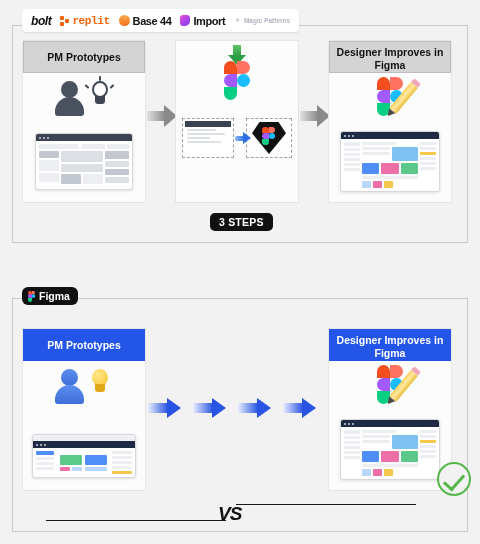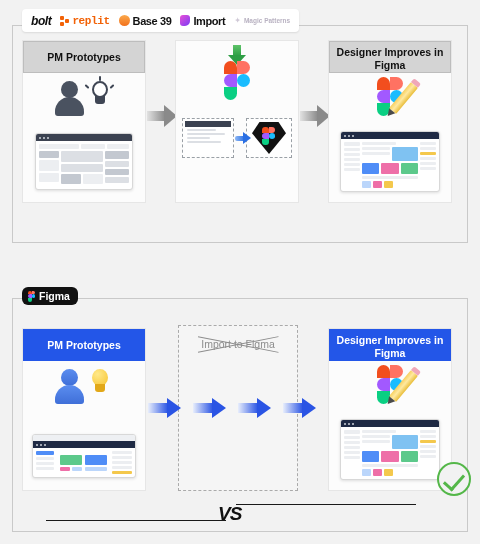--- a/index.html
+++ b/index.html
@@ -301,21 +301,21 @@
     <div class="logo">
       <span class="replit-mark">
           <i></i>
           <i></i>
           <i></i>
         </span>
       <span class="logo-text replit-txt">replit</span>
     </div>
     <div class="logo">
       <span class="base44-mark"></span>
-      <span class="logo-text base44-txt">Base 39</span>
+      <span class="logo-text base44-txt">Base 44</span>
     </div>
     <div class="logo">
       <span class="lovable-mark"></span>
       <span class="logo-text lovable-txt">Import</span>
     </div>
     <div class="logo">
       <span class="magic-mark">✦</span>
       <span class="magic-txt">Magic Patterns</span>
     </div>
   </div>
@@ -483,20 +483,21 @@
             <div class="blk yel" style="height:3px;margin-bottom:2px;"></div>
             <div class="blk lite" style="height:3px;margin-bottom:2px;"></div>
             <div class="blk lite" style="height:3px;margin-bottom:2px;"></div>
             <div class="blk lite" style="height:3px;"></div>
           </div>
         </div>
       </div>
     </div>
   </div>
 
+  <div class="badge badge-black badge-steps3">3 STEPS</div>
 
   <div class="vs-wrap">
     <div class="vs-line vs-left"></div>
     <div class="vs-line vs-right"></div>
     <div class="vs-text">VS</div>
   </div>
 
   <div class="make-badge">
     <span class="mini-figma">
       <span class="mf1"></span>
@@ -551,23 +552,20 @@
             <div class="blk lite" style="height:3px;margin-bottom:2px;"></div>
             <div class="blk lite" style="height:3px;margin-bottom:2px;"></div>
             <div class="blk lite" style="height:3px;margin-bottom:2px;"></div>
             <div class="blk yel" style="height:3px;"></div>
           </div>
         </div>
       </div>
     </div>
   </div>
 
-  <div class="dashed-box">
-    <span class="crossed">Import to Figma</span>
-  </div>
 
   <div class="arrow-blue" style="left:148px;top:398px;">
       <span class="sh"></span>
       <span class="hd"></span>
     </div>
   <div class="arrow-blue" style="left:193px;top:398px;">
       <span class="sh"></span>
       <span class="hd"></span>
     </div>
   <div class="arrow-blue" style="left:238px;top:398px;">

